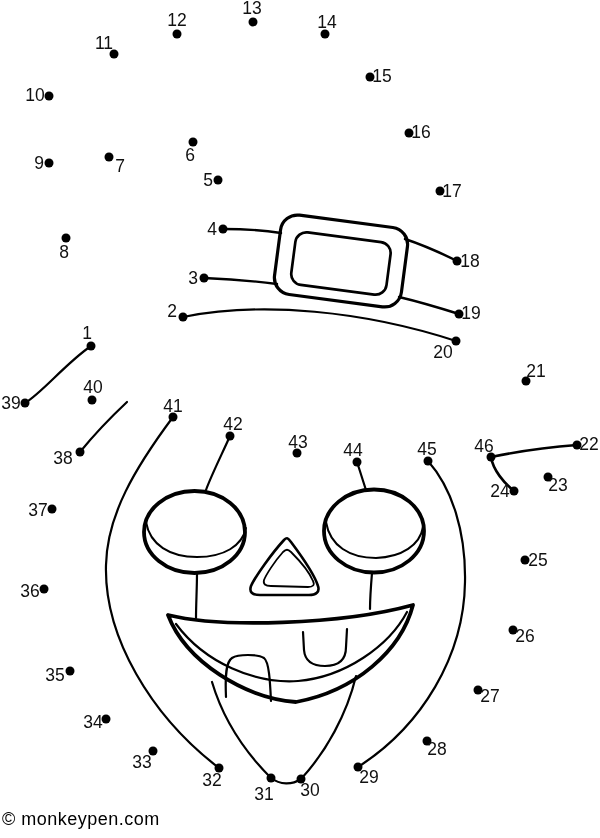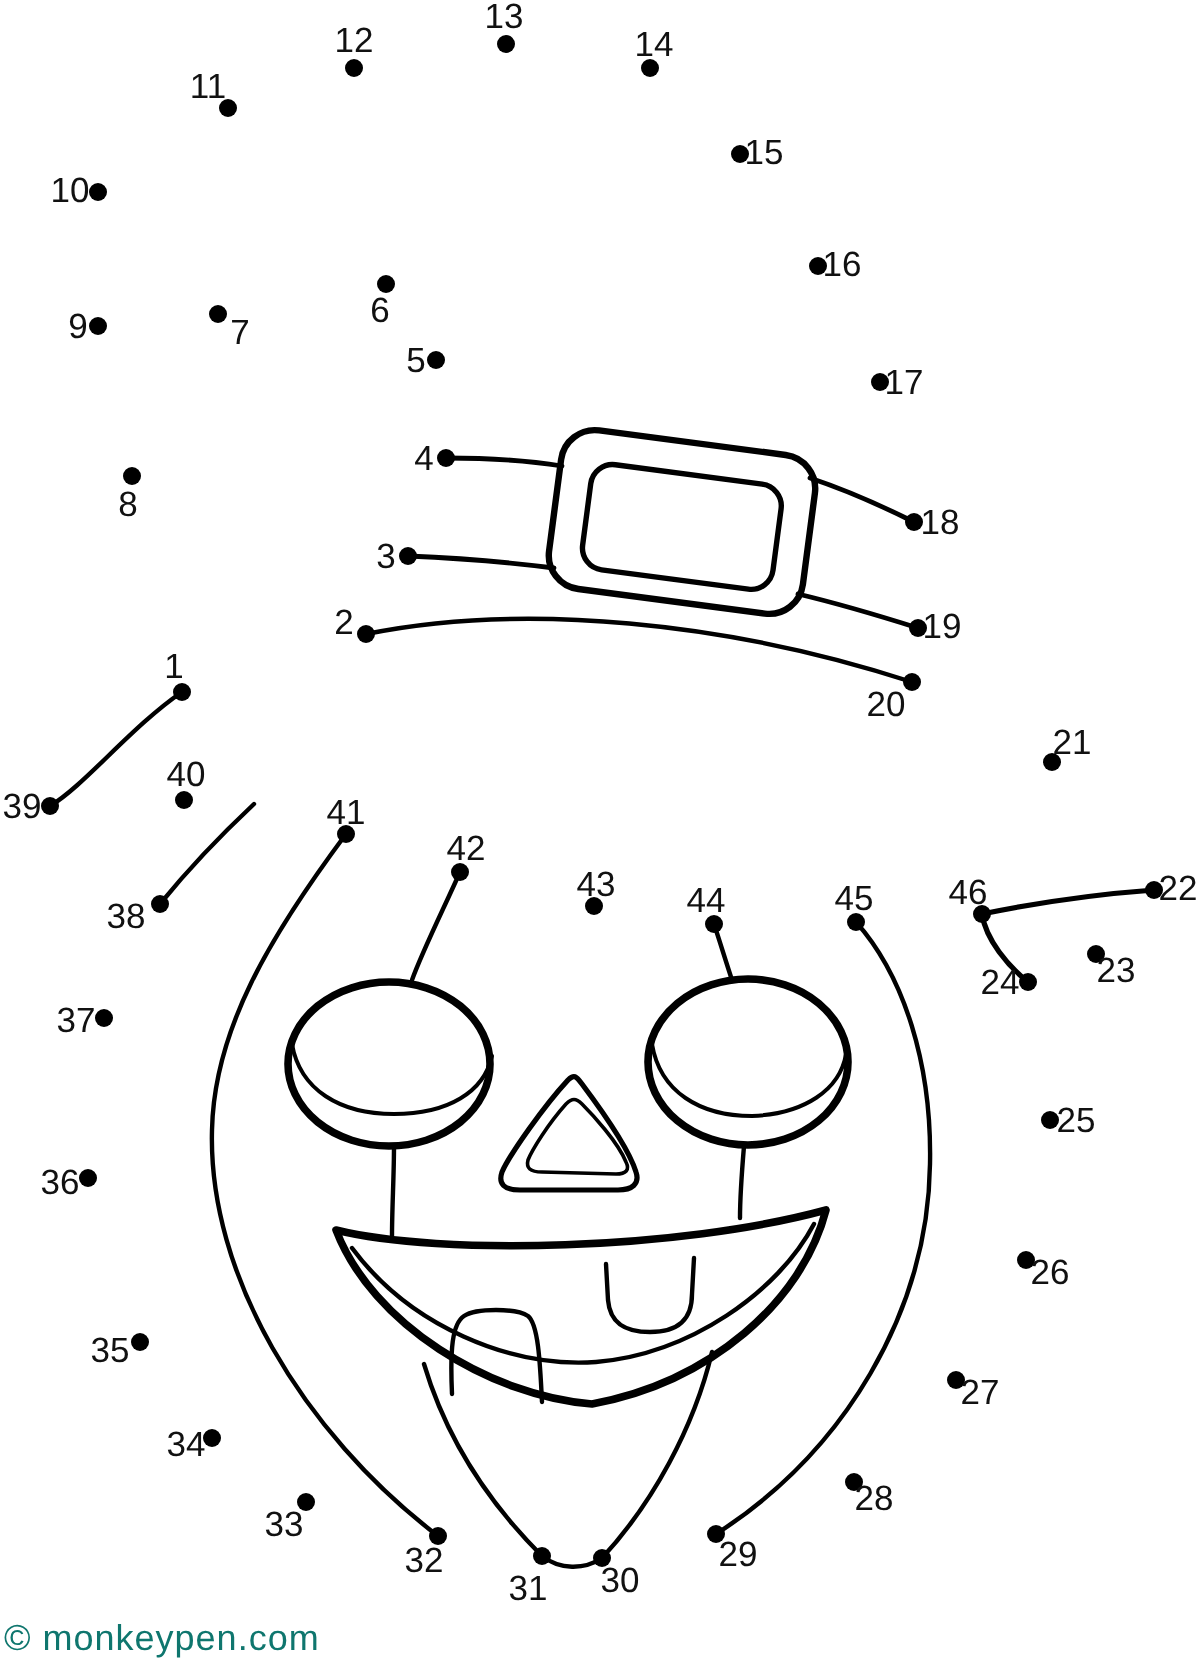--- a/index.html
+++ b/index.html
@@ -24,21 +24,21 @@
     font-family: "Liberation Sans", sans-serif;
     font-size: 17.5px;
     fill: #111111;
   }
   .watermark {
     position: absolute;
     left: 2px;
     bottom: 8px;
     font-size: 18px;
     letter-spacing: 0.5px;
-    color: #0f766e;
+    color: #000000;
   }
 </style>
 </head>
 <body>
 
 <div class="sheet">
 
   <svg id="art" width="600" height="838" viewBox="0 0 600 838" fill="none" stroke="#000000" stroke-linecap="round" stroke-linejoin="round">
 
     <g>

